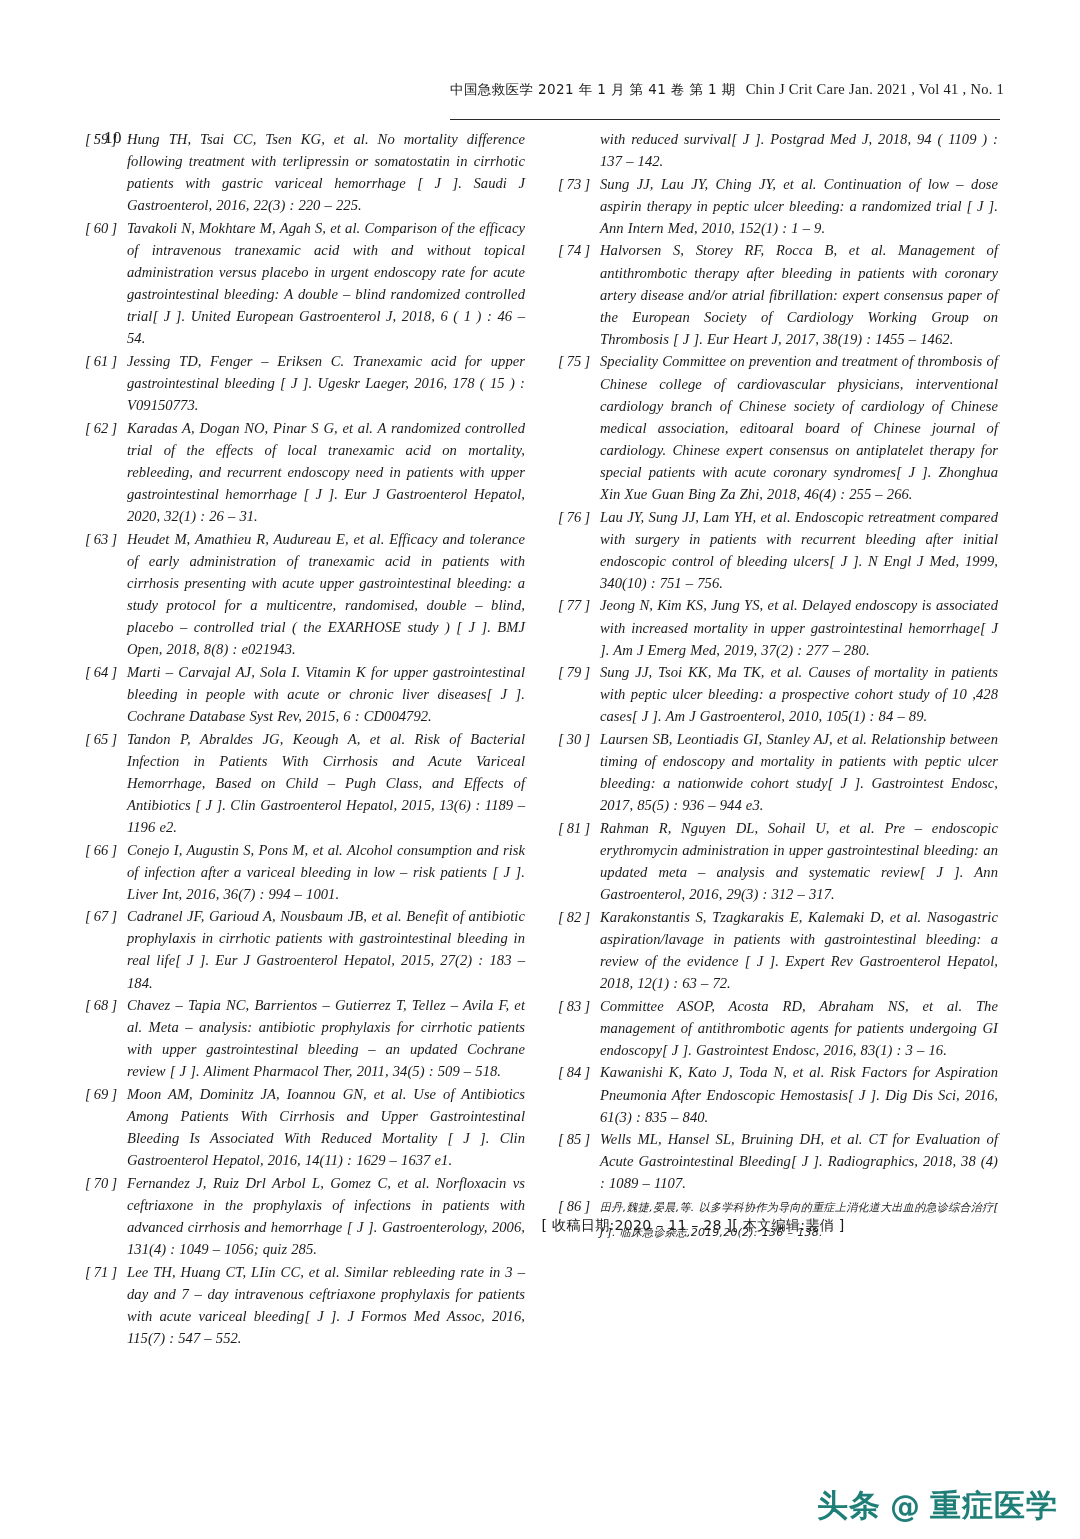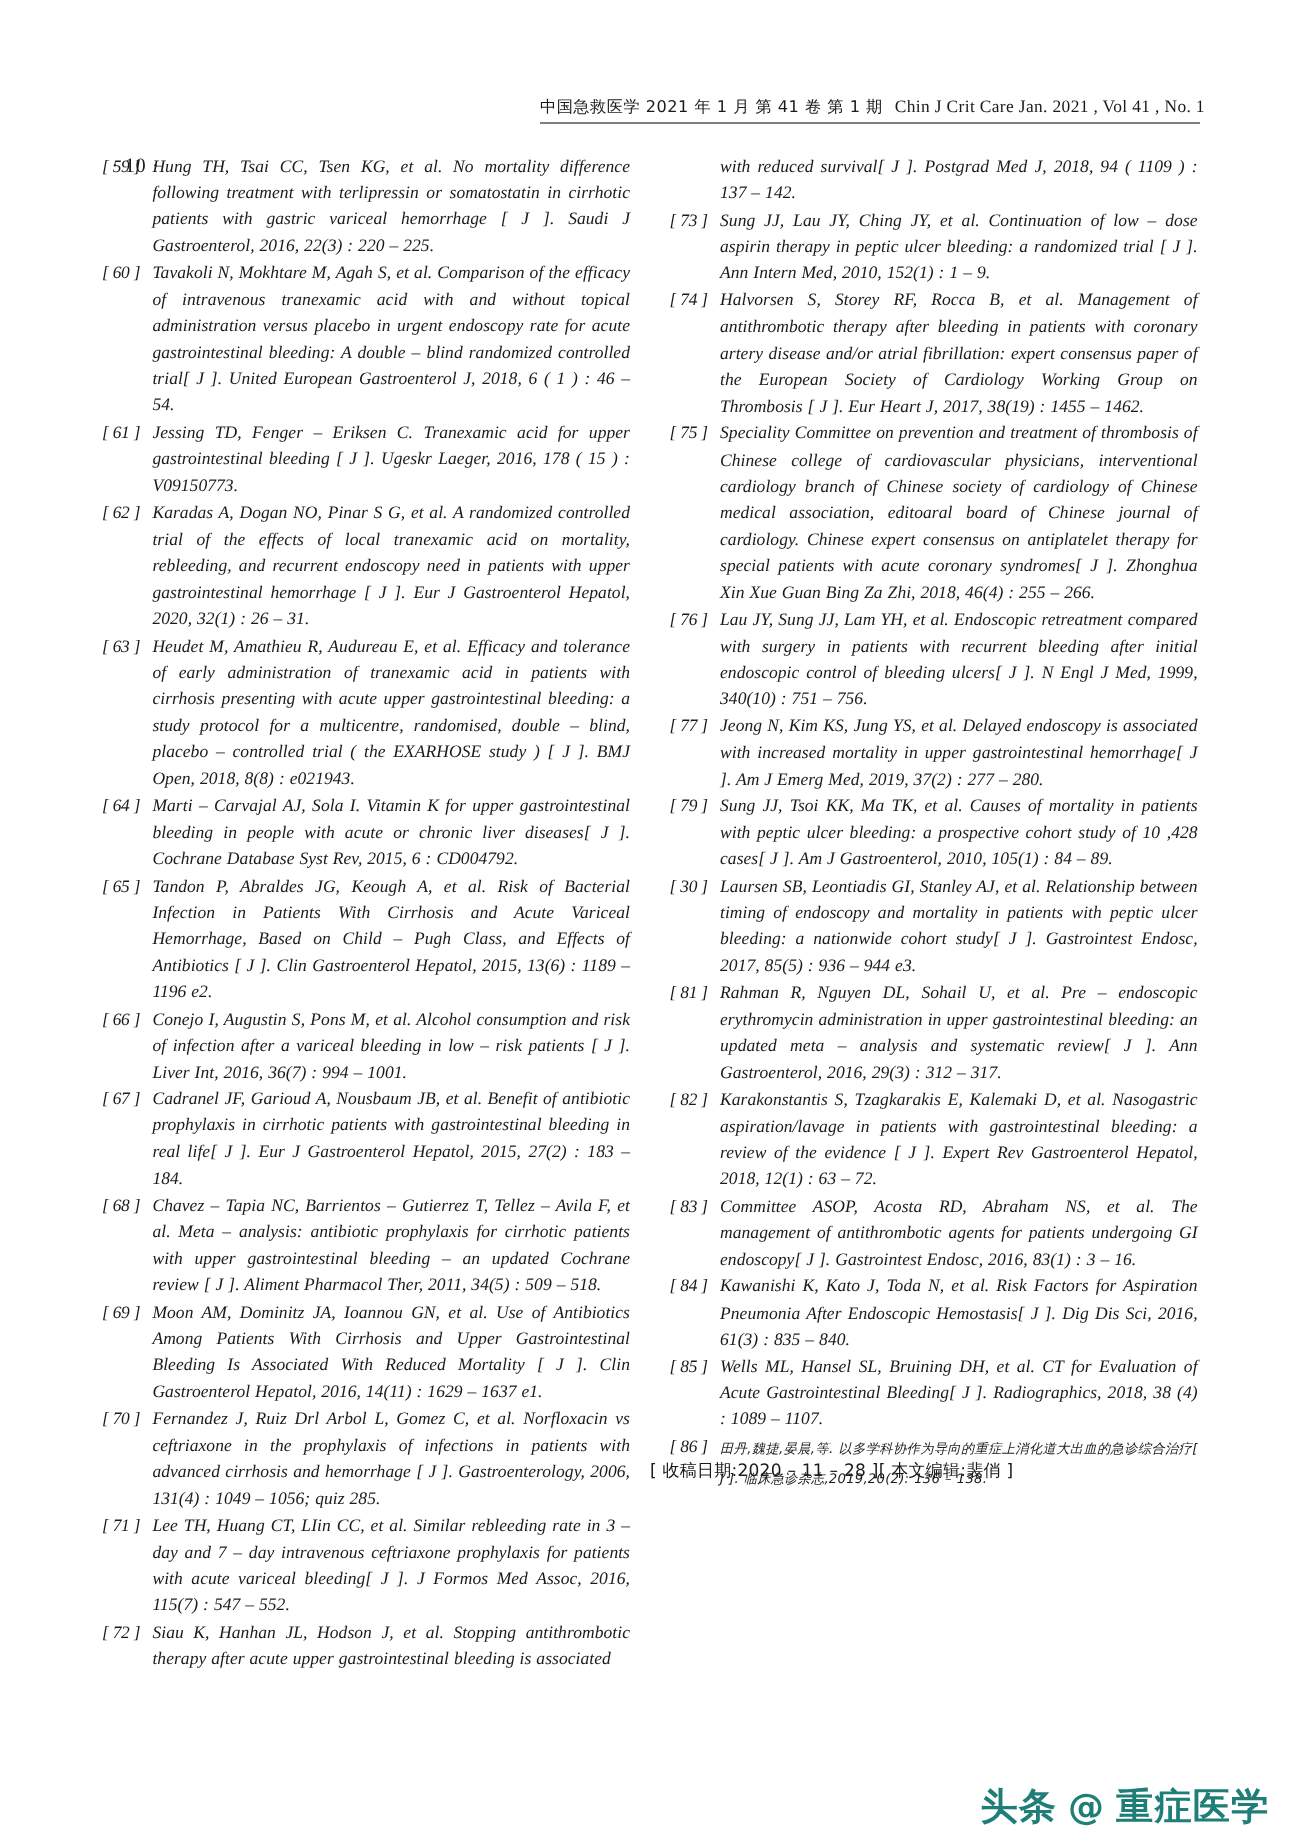--- a/index.html
+++ b/index.html
@@ -38,21 +38,21 @@
     letter-spacing: 0.5px;
     white-space: nowrap;
     margin-top: 36px;
   }
   .head-rule {
     position: absolute;
     left: 365px;
     right: 0;
     top: 0;
     border-bottom: 1px solid #2b2b2b;
-    padding-bottom: 4px;
+    padding-bottom: 20px;
     text-align: left;
     white-space: nowrap;
   }
   .head-cn {
     font-family: "DejaVu Sans", "Liberation Sans", sans-serif;
     font-size: 13.5px;
     letter-spacing: 0.4px;
   }
   .head-en {
     font-size: 14.5px;
@@ -201,24 +201,20 @@
           <div class="ref-text">Moon AM, Dominitz JA, Ioannou GN, et al. Use of Antibiotics Among Patients With Cirrhosis and Upper Gastrointestinal Bleeding Is Associated With Reduced Mortality [ J ]. Clin Gastroenterol Hepatol, 2016, 14(11) : 1629 – 1637 e1.</div>
         </div>
         <div class="ref">
           <div class="ref-num">[ 70 ]</div>
           <div class="ref-text">Fernandez J, Ruiz Drl Arbol L, Gomez C, et al. Norfloxacin vs ceftriaxone in the prophylaxis of infections in patients with advanced cirrhosis and hemorrhage [ J ]. Gastroenterology, 2006, 131(4) : 1049 – 1056; quiz 285.</div>
         </div>
         <div class="ref">
           <div class="ref-num">[ 71 ]</div>
           <div class="ref-text">Lee TH, Huang CT, LIin CC, et al. Similar rebleeding rate in 3 – day and 7 – day intravenous ceftriaxone prophylaxis for patients with acute variceal bleeding[ J ]. J Formos Med Assoc, 2016, 115(7) : 547 – 552.</div>
         </div>
-        <div class="ref">
-          <div class="ref-num">[ 72 ]</div>
-          <div class="ref-text">Siau K, Hanhan JL, Hodson J, et al. Stopping antithrombotic therapy after acute upper gastrointestinal bleeding is associated</div>
-        </div>
       </div>
     <div class="col col-right" id="col-right">
         <div class="ref">
           <div class="ref-num"></div>
           <div class="ref-text">with reduced survival[ J ]. Postgrad Med J, 2018, 94 ( 1109 ) : 137 – 142.</div>
         </div>
         <div class="ref">
           <div class="ref-num">[ 73 ]</div>
           <div class="ref-text">Sung JJ, Lau JY, Ching JY, et al. Continuation of low – dose aspirin therapy in peptic ulcer bleeding: a randomized trial [ J ]. Ann Intern Med, 2010, 152(1) : 1 – 9.</div>
         </div>

